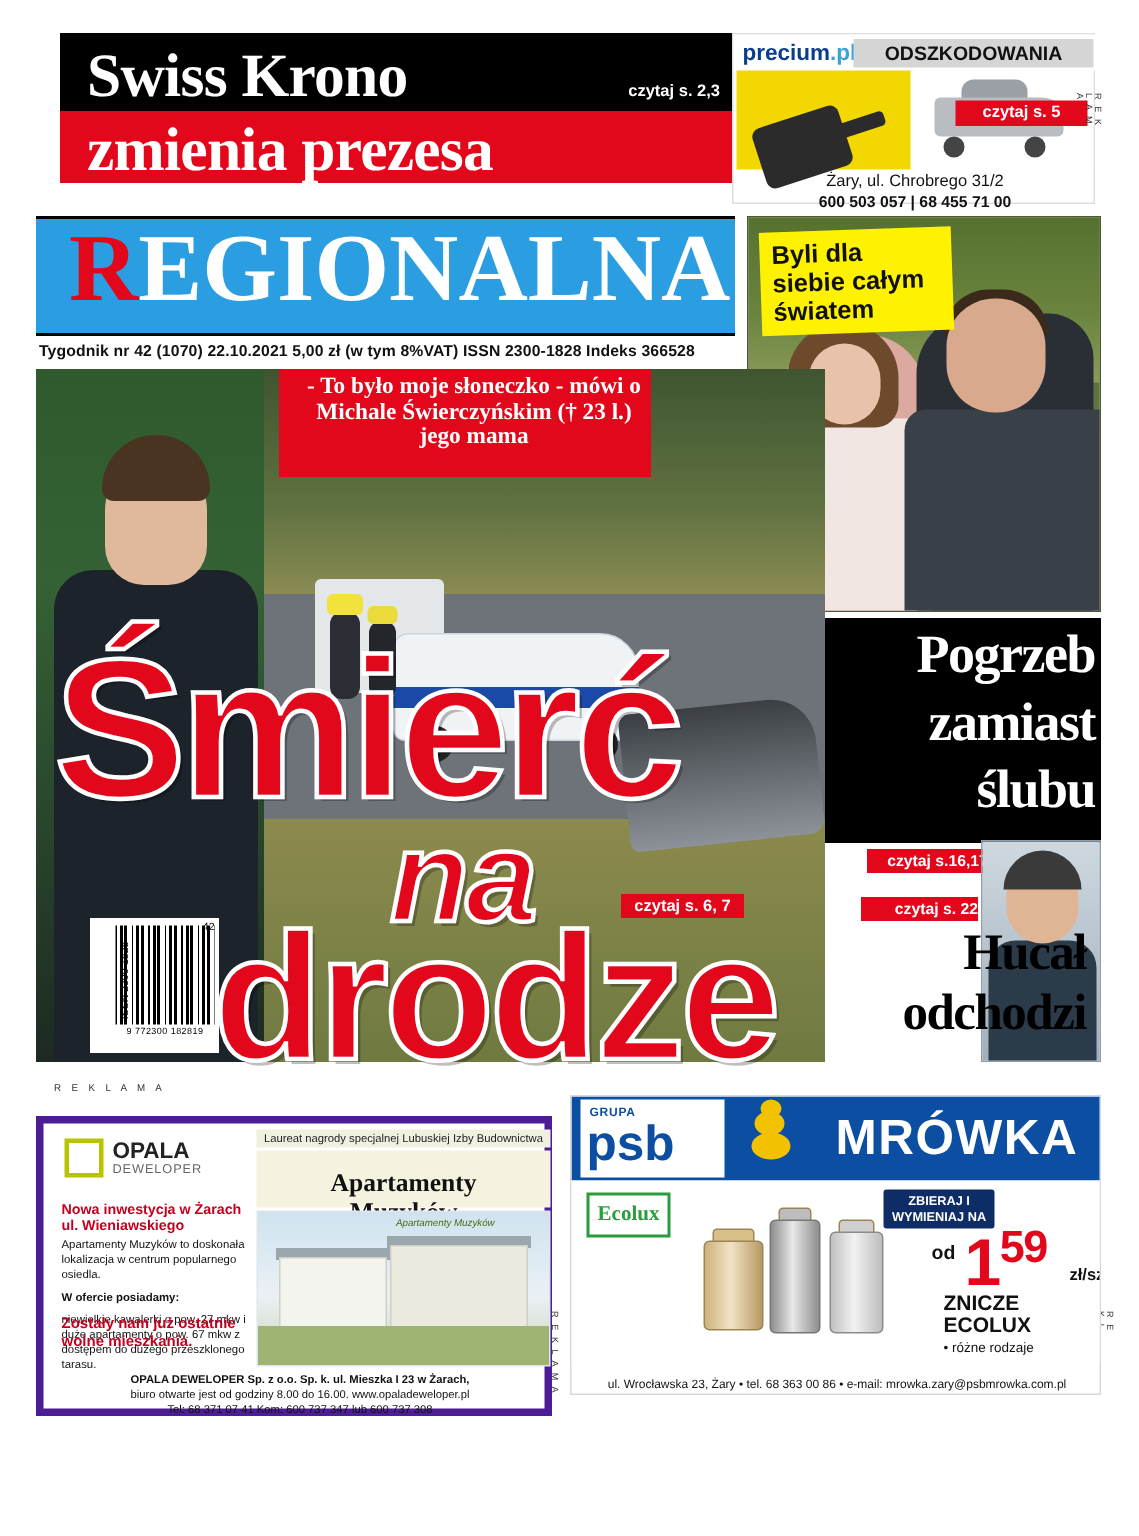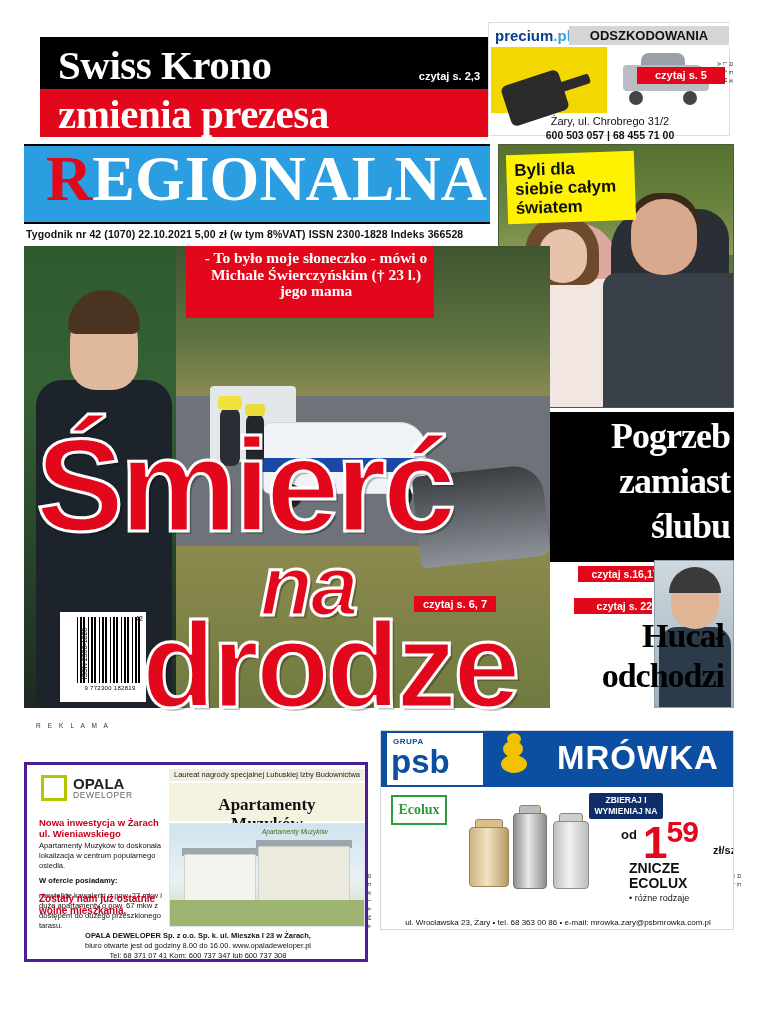--- a/index.html
+++ b/index.html
@@ -10,21 +10,21 @@
     overflow: hidden;
   }
   .page {
     position: relative;
     width: 759px; height: 1024px;
     background: #fff;
   }
 
   
   .top-banner {
-    position: absolute; left: 40px; top: 22px; width: 448px; height: 114px; margin-top: 15px;
+    position: absolute; left: 40px; top: 22px; width: 448px; height: 114px;
   }
   .banner-line1 {
     position: absolute; left: 0; top: 0; width: 448px; height: 52px;
     background: #000;
   }
   .banner-line1 .txt {
     position: absolute; left: 18px; top: 4px;
     color: #fff; font-family: "Liberation Serif", serif; font-weight: bold;
     font-size: 41px; letter-spacing: -0.5px;
   }
@@ -321,22 +321,22 @@
     transform: rotate(90deg); transform-origin: left top;
   }
   .rek-v-right {
     position: absolute; left: 742px; top: 874px;
     font-size: 6px; letter-spacing: 1.4px; color: #333;
     transform: rotate(90deg); transform-origin: left top;
   }
 
   
   .ad-opala {
-    position: absolute; left: 24px; top: 762px; width: 344px; height: 200px;
-    background: #fff; border: 3px solid #4c1d95;
+    position: absolute; left: 24px; top: 744px; width: 344px; height: 200px;
+    background: #fff; border: 5px solid #4c1d95;
   }
   .opala-logo {
     position: absolute; left: 14px; top: 10px; width: 120px; height: 32px;
   }
   .opala-logo .mark {
     position: absolute; left: 0; top: 0; width: 26px; height: 26px;
     border: 3px solid #b7c400;
   }
   .opala-logo .nm {
     position: absolute; left: 32px; top: 0px; font-size: 15px; font-weight: bold; color: #222;

